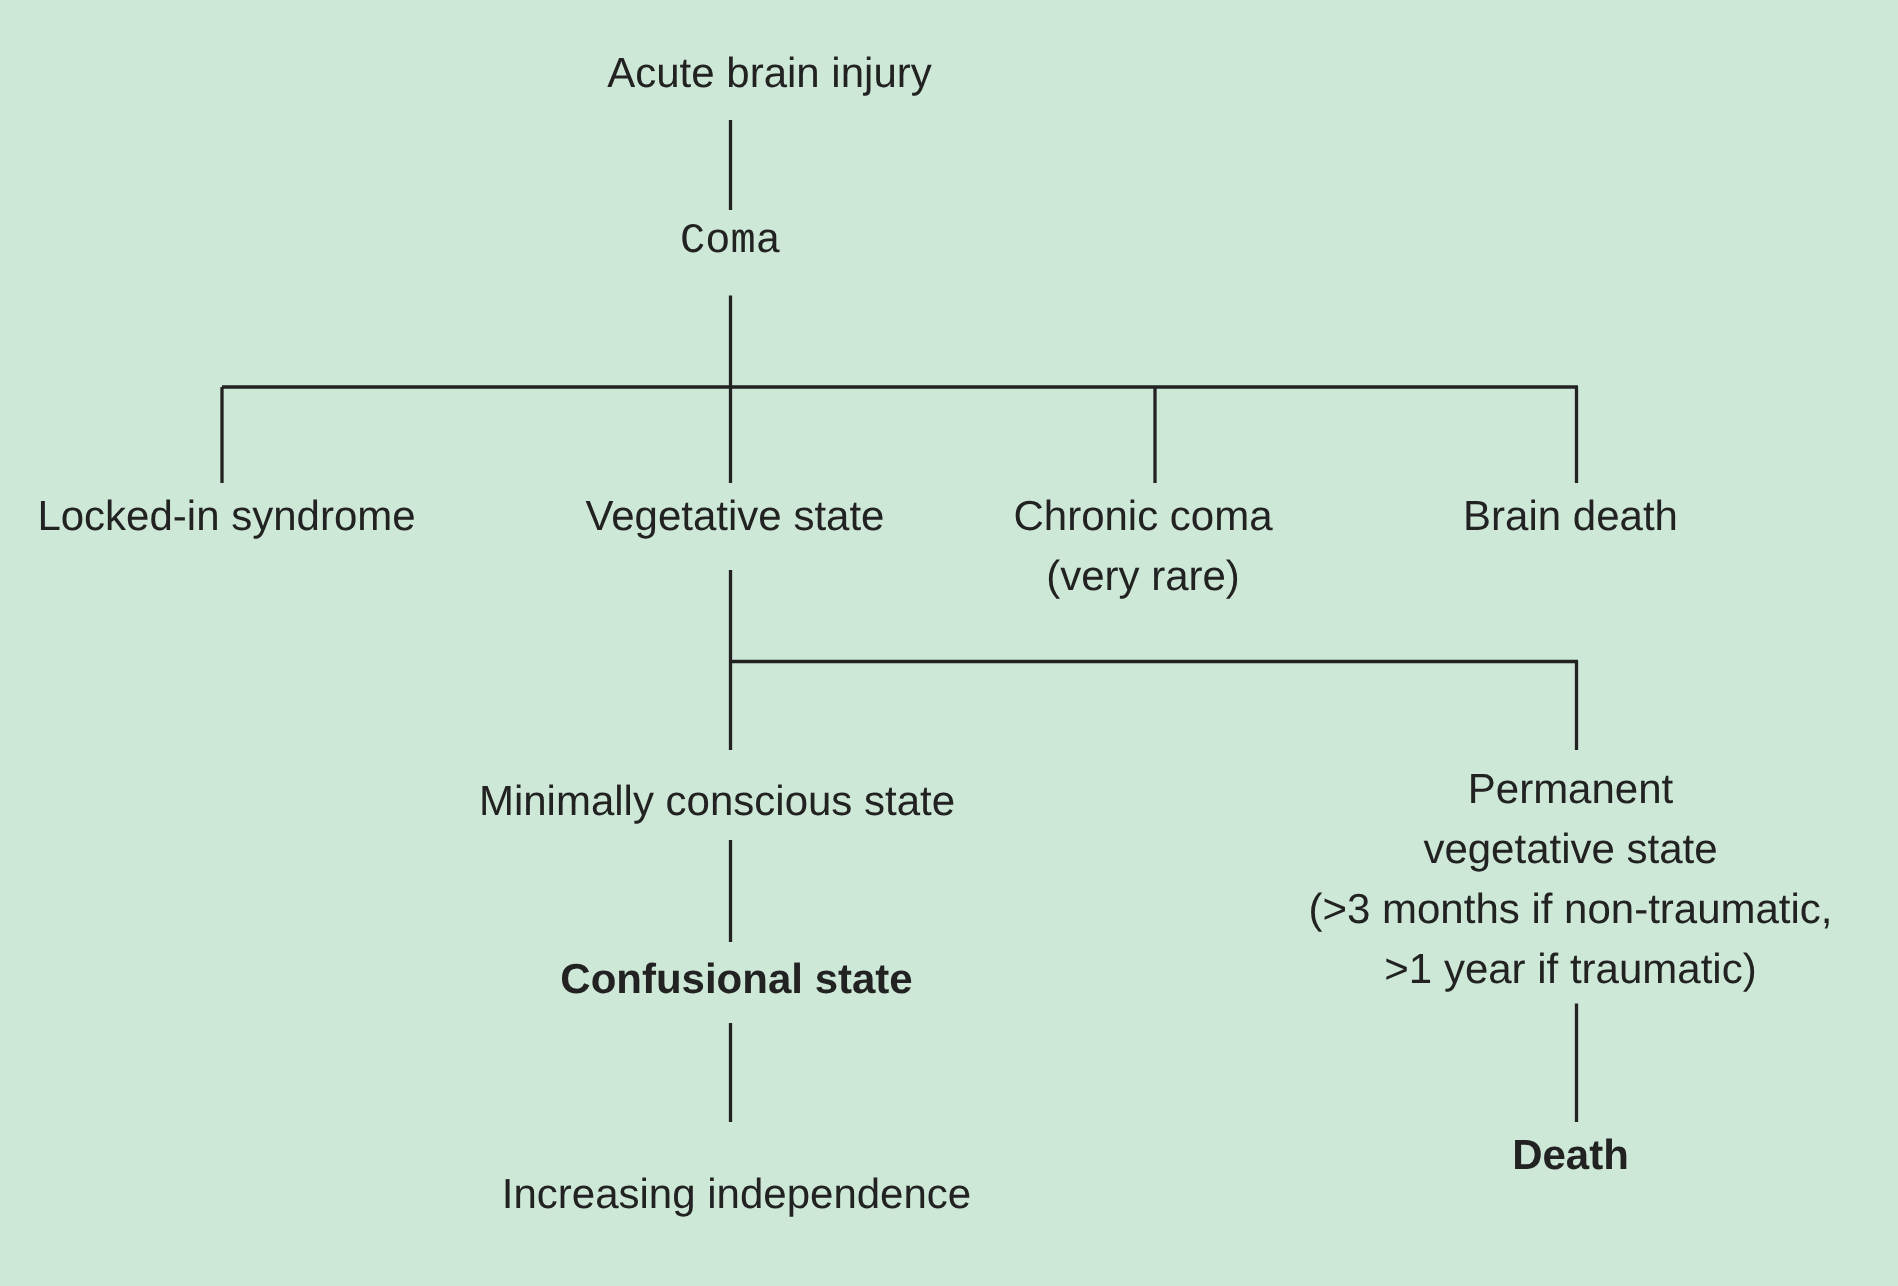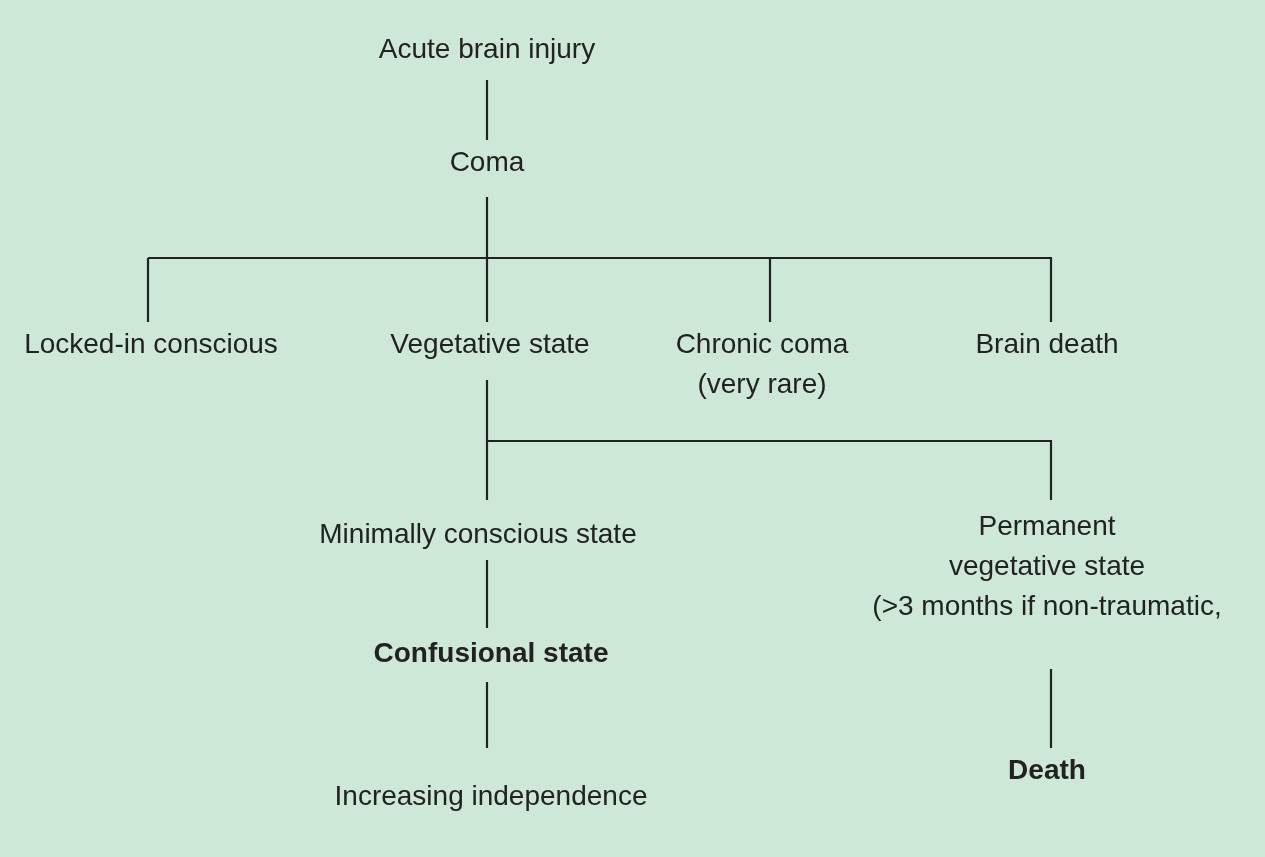--- a/index.html
+++ b/index.html
@@ -24,46 +24,47 @@
     <line class="line" x1="770" y1="258" x2="770" y2="322"></line>
     <line class="line" x1="1051" y1="258" x2="1051" y2="322"></line>
     <line class="line" x1="487" y1="380" x2="487" y2="500"></line>
     <line class="line" x1="487" y1="441" x2="1052" y2="441"></line>
     <line class="line" x1="1051" y1="441" x2="1051" y2="500"></line>
     <line class="line" x1="487" y1="560" x2="487" y2="628"></line>
     <line class="line" x1="487" y1="682" x2="487" y2="748"></line>
     <line class="line" x1="1051" y1="669" x2="1051" y2="748"></line>
   </svg>
 
-  <div class="node" style="left:487px; top:29px;">
+  <div class="node" style="left:513px; top:29px;">
     <span>Acute brain injury</span>
   </div>
-  <div class="node" style="left:487px; top:142px;">
+  <div class="node" style="left:487px; top:142px;font-family:Liberation Mono, monospace;">
     <span>Coma</span>
   </div>
   <div class="node" style="left:151px; top:324px;">
-    <span>Locked-in conscious</span>
+    <span>Locked-in syndrome</span>
   </div>
   <div class="node" style="left:490px; top:324px;">
     <span>Vegetative state</span>
   </div>
   <div class="node" style="left:762px; top:324px;">
     <span>Chronic coma</span>
     <span>(very rare)</span>
   </div>
   <div class="node" style="left:1047px; top:324px;">
     <span>Brain death</span>
   </div>
   <div class="node" style="left:478px; top:514px;">
     <span>Minimally conscious state</span>
   </div>
   <div class="node" style="left:1047px; top:506px;text-align:center;">
     <span>Permanent</span>
     <span>vegetative state</span>
     <span>(&gt;3 months if non-traumatic,</span>
+    <span>&gt;1 year if traumatic)</span>
   </div>
   <div class="node" style="left:491px; top:633px;font-weight:bold;">
     <span>Confusional state</span>
   </div>
   <div class="node" style="left:491px; top:776px;">
     <span>Increasing independence</span>
   </div>
   <div class="node" style="left:1047px; top:750px;font-weight:bold;">
     <span>Death</span>
   </div>

